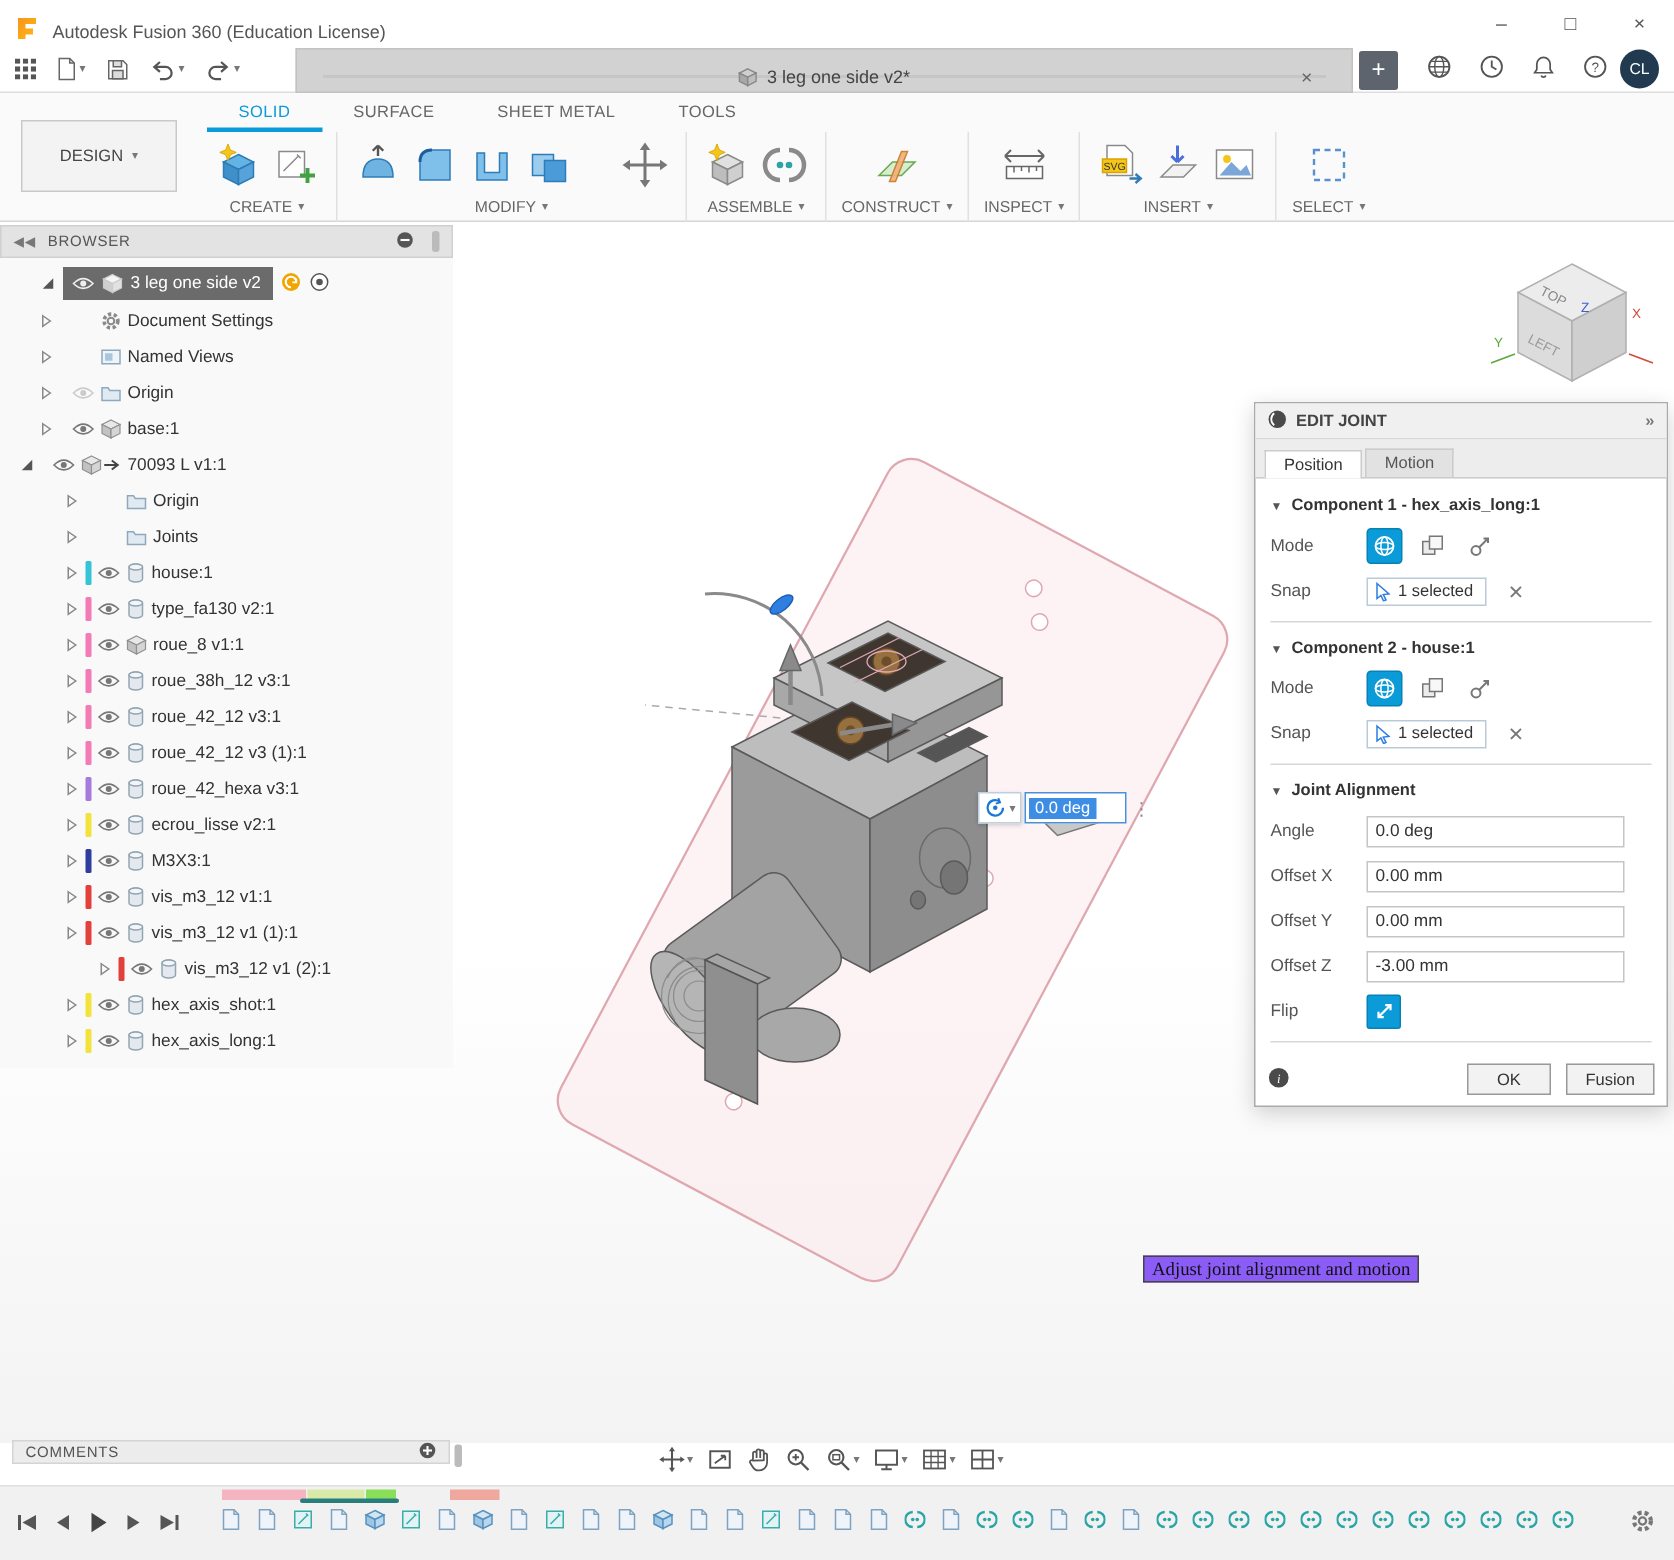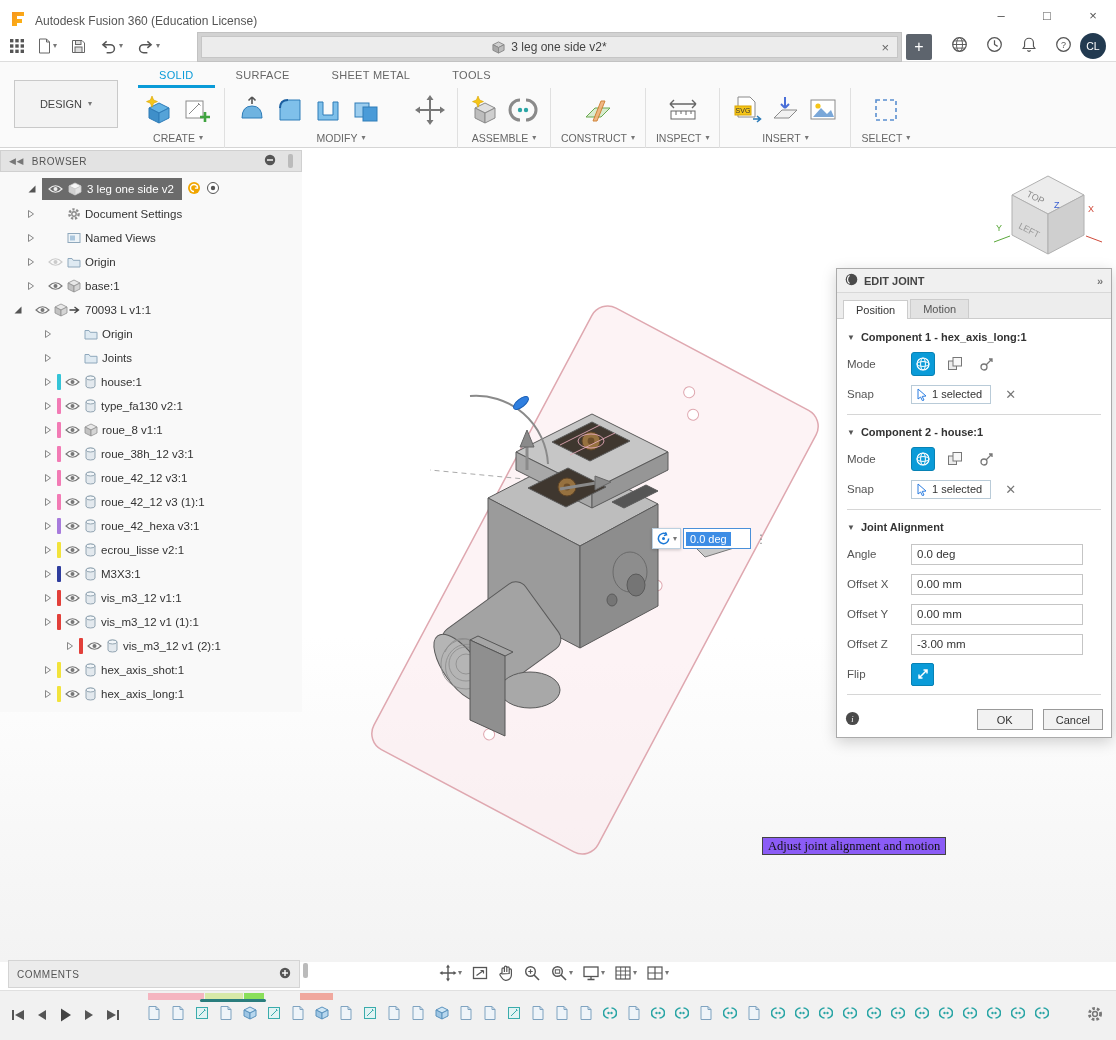--- a/index.html
+++ b/index.html
@@ -16,21 +16,21 @@
   .win-btn{width:46px;height:30px;display:flex;align-items:center;justify-content:center;
            color:#555;font-size:13px}
 
   
   .qatrow{position:absolute;left:0;top:30px;width:1116px;height:32px;background:#fff;border-bottom:1px solid #ddd}
   .qat-icons{position:absolute;left:8px;top:0;height:32px;display:flex;align-items:center;gap:10px}
   .qbtn{display:flex;align-items:center;gap:2px;padding:2px;color:#555}
   .caret{font-size:8px;color:#777;line-height:1}
   .tabstrip{position:absolute;left:197px;top:2px;width:705px;height:30px;background:#d2d2d2;
             border:1px solid #c2c2c2;display:flex}
-  .doc-tab{flex:1;margin:3px;background:#ececec;border:1px solid #c6c6c6;display:flex;
+  .doc-tab{flex:1;margin:17px;background:#ececec;border:1px solid #c6c6c6;display:flex;
            align-items:center;justify-content:center;gap:6px;font-size:12px;color:#444;position:relative}
   .doc-tab .close-x{position:absolute;right:8px;color:#666;font-size:13px}
   .newtab-btn{position:absolute;left:906px;top:4px;width:26px;height:26px;background:#5d646d;
               color:#fff;font-size:16px;display:flex;align-items:center;justify-content:center;border-radius:2px}
   .qat-right{position:absolute;right:44px;top:0;height:32px;display:flex;align-items:center;gap:18px}
   .avatar{width:26px;height:26px;border-radius:50%;background:#223a50;color:#fff;font-size:10.5px;
           display:flex;align-items:center;justify-content:center;position:absolute;right:10px;top:3px}
 
   
   .ribbon{position:absolute;left:0;top:62px;width:1116px;height:86px;background:#fafafa;border-bottom:1px solid #d5d5d5}
@@ -107,21 +107,21 @@
              padding:0 2px;margin-left:2px}
   .cai-input .sel{background:#3d8de5;color:#fff;font-size:11px;padding:1px 4px;white-space:nowrap}
   .cai-grip{height:21px;width:14px;display:flex;align-items:center;justify-content:center;color:#888;
             font-size:12px;margin-left:3px}
 
   
   .tooltip{position:absolute;left:762px;top:837px;background:#8b5cf6;border:1px solid #444;
            font-family:"Liberation Serif",serif;font-size:12.5px;color:#111;padding:0 5px;line-height:16px}
 
   
-  .comments{position:absolute;left:8px;top:960px;width:292px;height:28px;background:#ececec;
+  .comments{position:absolute;left:8px;top:960px;width:292px;height:16px;background:#ececec;
             border:1px solid #d4d4d4;display:flex;align-items:center;padding:0 8px;font-size:10px;
             letter-spacing:.5px;color:#555;gap:8px}
   .comments .spacer{flex:1}
   .comments-grip{position:absolute;left:303px;top:963px;width:5px;height:15px;background:#bbb;border-radius:2px}
   .navbar{position:absolute;left:438px;top:961px;height:23px;display:flex;align-items:center;gap:7px}
   .nav-item{display:flex;align-items:center;gap:1px;padding:1px}
 
   
   .timeline{position:absolute;left:0;top:990px;width:1116px;height:50px;background:#f1f1f1;border-top:1px solid #e0e0e0}
   .tl-marker{position:absolute;top:2px;height:7px}
@@ -1144,21 +1144,21 @@
       </div>
       <div class="hr"></div>
     </div>
     <div class="dlg-footer">
       <span><svg width="15" height="15" viewBox="0 0 16 16">
             <circle cx="8" cy="8" r="7" fill="#4a4a4a"></circle>
             <text x="8" y="11.5" text-anchor="middle" font-size="9" fill="#fff" font-family="Liberation Serif,serif" font-style="italic">i</text>
           </svg></span>
       <span class="spacer"></span>
       <span class="dbtn">OK</span>
-      <span class="dbtn">Cancel</span>
+      <span class="dbtn">Fusion</span>
     </div>
   </div>
 
   <div class="tooltip">Adjust joint alignment and motion</div>
 
   <div class="comments">
     <span>COMMENTS</span>
     <span class="spacer"></span>
     <span><svg width="12" height="12" viewBox="0 0 12 12">
           <circle cx="6" cy="6" r="5.2" fill="#555"></circle>

